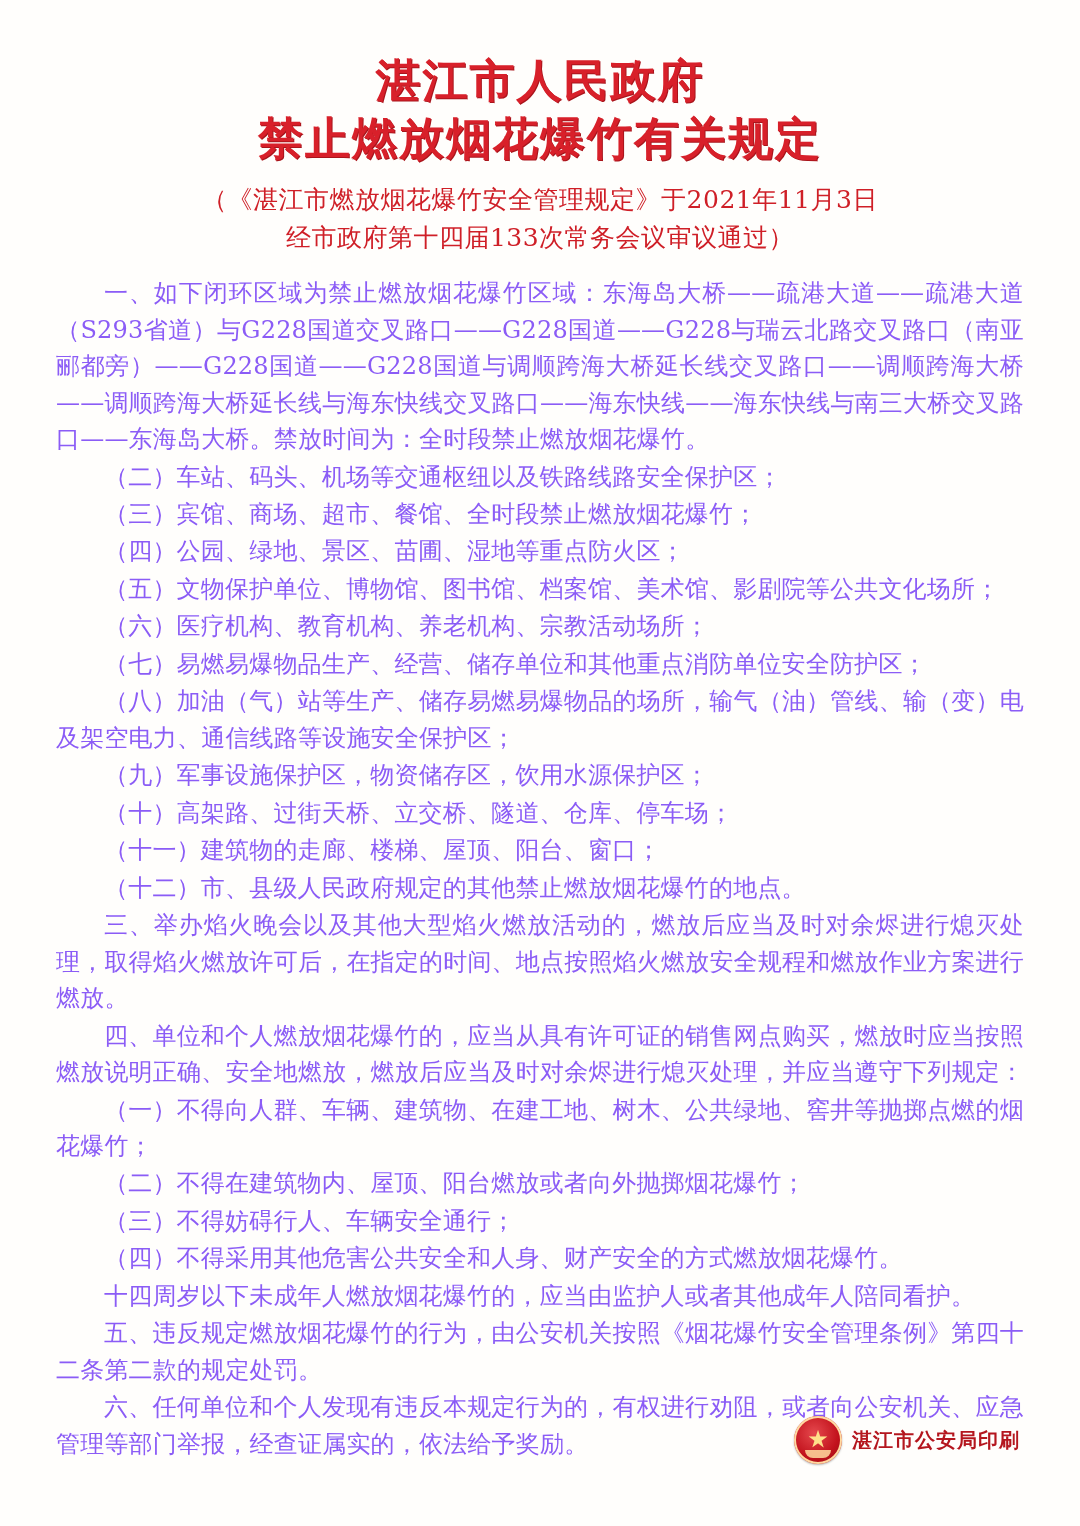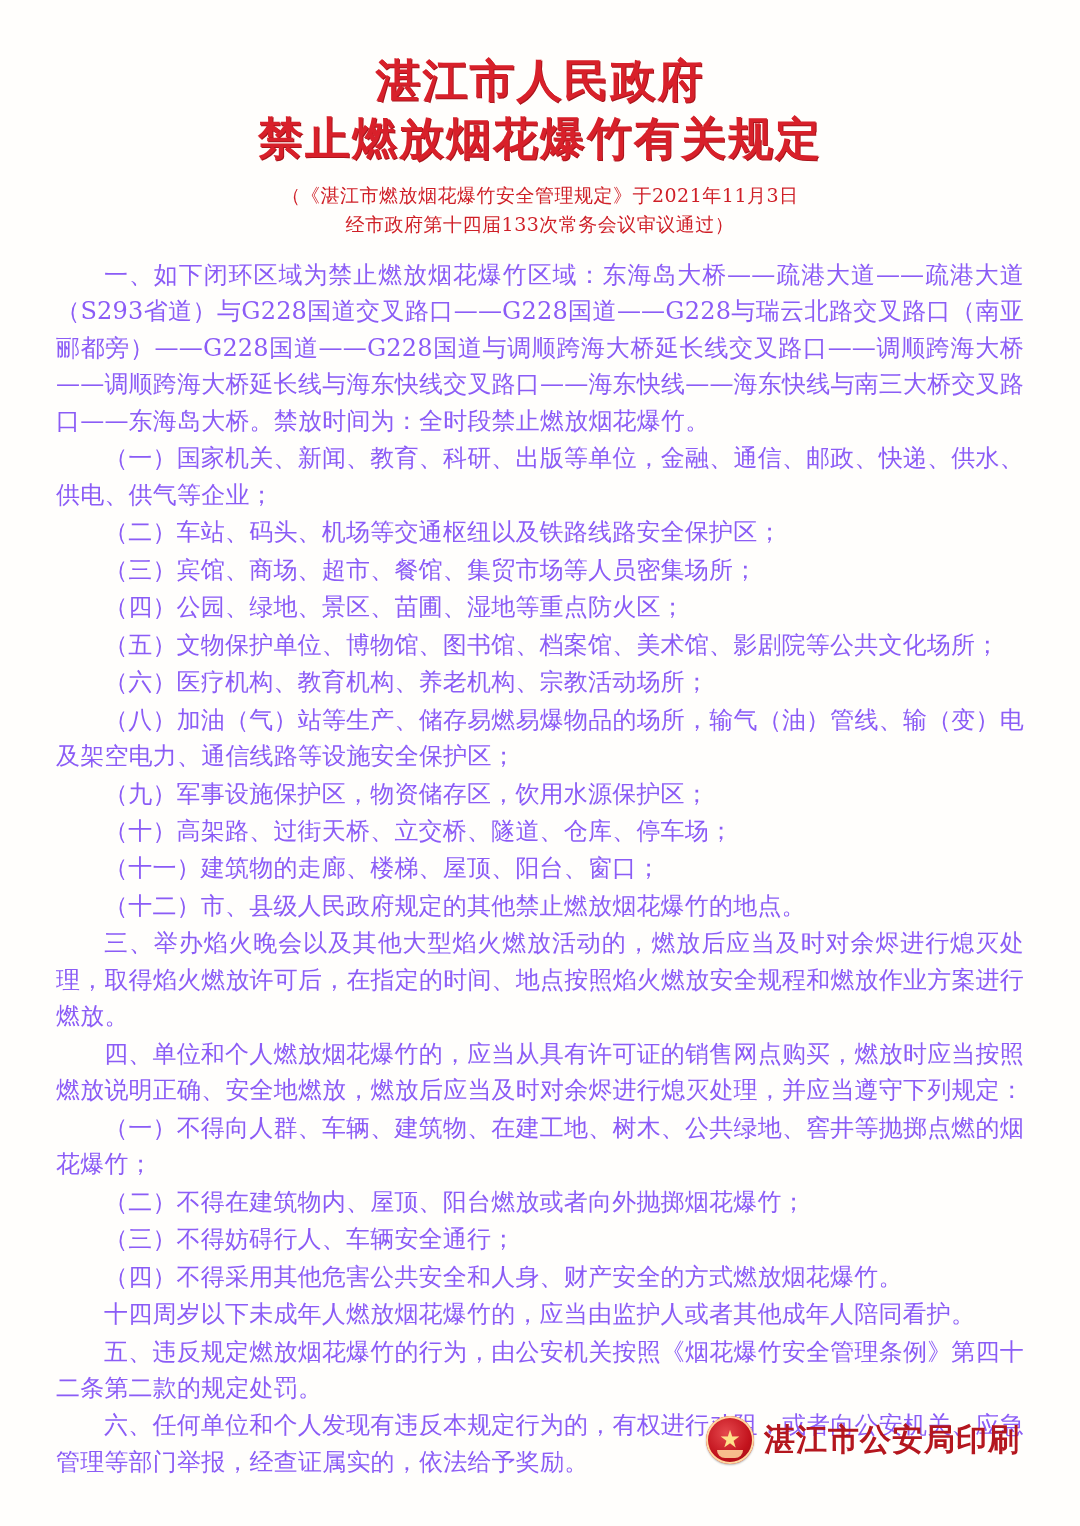--- a/index.html
+++ b/index.html
@@ -32,21 +32,21 @@
     font-weight: bold;
     font-size: 45px;
     line-height: 1.28;
     letter-spacing: 2px;
     text-shadow: 1px 1px 0 #a8151c;
   }
   .subtitle {
     margin-top: 14px;
     text-align: center;
     color: #cf1f27;
-    font-size: 19px;
+    font-size: 25px;
     line-height: 1.52;
     font-family: "DejaVu Serif", "Liberation Serif", serif;
     letter-spacing: 0.5px;
   }
   .body-text {
     margin-top: 18px;
     font-size: 24px;
     line-height: 1.52;
     text-align: justify;
     color: #8b5cf6;
@@ -89,21 +89,21 @@
     top: 70%;
     transform: translateX(-50%);
     width: 26px;
     height: 8px;
     border-radius: 0 0 13px 13px;
     background: #ffdca0;
     opacity: .85;
   }
   .footer-label {
     color: #b4161e;
-    font-size: 31px;
+    font-size: 20px;
     font-weight: bold;
     font-family: "DejaVu Sans", "Liberation Sans", sans-serif;
     letter-spacing: 1px;
   }
 </style>
 </head>
 <body>
 
 <div class="page">
 
@@ -112,26 +112,26 @@
     <div class="title-line">禁止燃放烟花爆竹有关规定</div>
   </div>
 
   <div class="subtitle">
     <div>（《湛江市燃放烟花爆竹安全管理规定》于2021年11月3日</div>
     <div>经市政府第十四届133次常务会议审议通过）</div>
   </div>
 
   <div class="body-text">
     <p class="para">一、如下闭环区域为禁止燃放烟花爆竹区域：东海岛大桥——疏港大道——疏港大道（S293省道）与G228国道交叉路口——G228国道——G228与瑞云北路交叉路口（南亚郦都旁）——G228国道——G228国道与调顺跨海大桥延长线交叉路口——调顺跨海大桥——调顺跨海大桥延长线与海东快线交叉路口——海东快线——海东快线与南三大桥交叉路口——东海岛大桥。禁放时间为：全时段禁止燃放烟花爆竹。</p>
-    <p class="para">（一）国家机关、新闻、教育、科研、出版等单位，金融、通信、邮政、快递、供水、供电、供气等企业；</p>
     <p class="para">（二）车站、码头、机场等交通枢纽以及铁路线路安全保护区；</p>
-    <p class="para">（三）宾馆、商场、超市、餐馆、集贸市场等人员密集场所；</p>
+    <p class="para">（三）宾馆、商场、超市、餐馆、全时段禁止燃放烟花爆竹；</p>
     <p class="para">（四）公园、绿地、景区、苗圃、湿地等重点防火区；</p>
     <p class="para">（五）文物保护单位、博物馆、图书馆、档案馆、美术馆、影剧院等公共文化场所；</p>
     <p class="para">（六）医疗机构、教育机构、养老机构、宗教活动场所；</p>
+    <p class="para">（七）易燃易爆物品生产、经营、储存单位和其他重点消防单位安全防护区；</p>
     <p class="para">（八）加油（气）站等生产、储存易燃易爆物品的场所，输气（油）管线、输（变）电及架空电力、通信线路等设施安全保护区；</p>
     <p class="para">（九）军事设施保护区，物资储存区，饮用水源保护区；</p>
     <p class="para">（十）高架路、过街天桥、立交桥、隧道、仓库、停车场；</p>
     <p class="para">（十一）建筑物的走廊、楼梯、屋顶、阳台、窗口；</p>
     <p class="para">（十二）市、县级人民政府规定的其他禁止燃放烟花爆竹的地点。</p>
     <p class="para">三、举办焰火晚会以及其他大型焰火燃放活动的，燃放后应当及时对余烬进行熄灭处理，取得焰火燃放许可后，在指定的时间、地点按照焰火燃放安全规程和燃放作业方案进行燃放。</p>
     <p class="para">四、单位和个人燃放烟花爆竹的，应当从具有许可证的销售网点购买，燃放时应当按照燃放说明正确、安全地燃放，燃放后应当及时对余烬进行熄灭处理，并应当遵守下列规定：</p>
     <p class="para">（一）不得向人群、车辆、建筑物、在建工地、树木、公共绿地、窖井等抛掷点燃的烟花爆竹；</p>
     <p class="para">（二）不得在建筑物内、屋顶、阳台燃放或者向外抛掷烟花爆竹；</p>
     <p class="para">（三）不得妨碍行人、车辆安全通行；</p>

